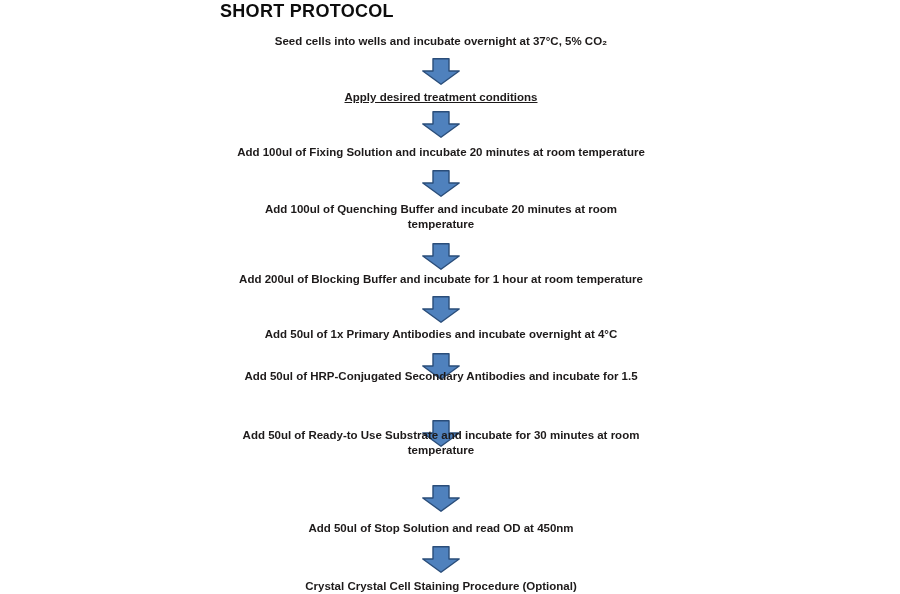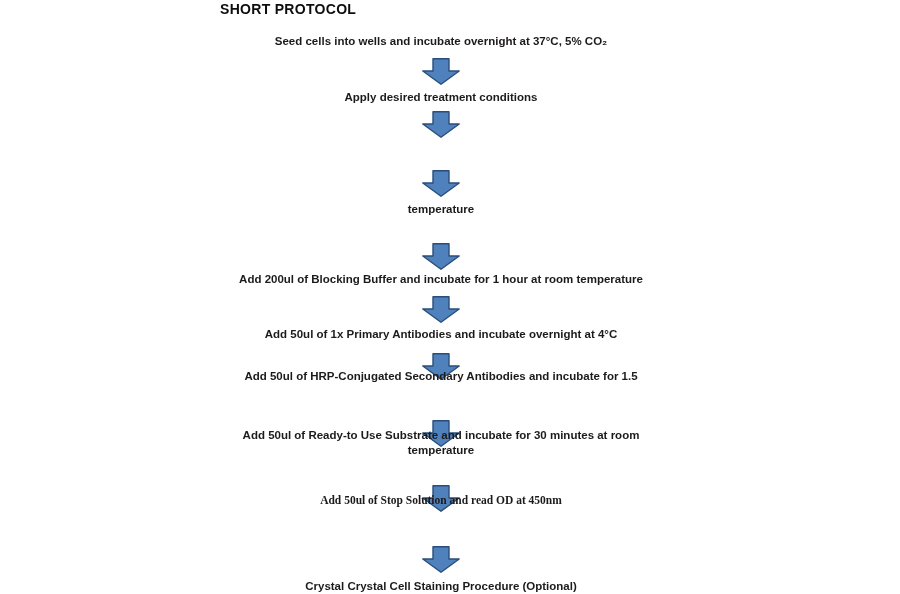--- a/index.html
+++ b/index.html
@@ -16,21 +16,21 @@
   .canvas {
     position: relative;
     width: 900px;
     height: 594px;
     background: #ffffff;
   }
   .title {
     position: absolute;
     left: 220px;
     top: 1px;
-    font-size: 14px;
+    font-size: 18px;
     font-weight: bold;
     color: #0d0d0d;
     letter-spacing: 0.3px;
     white-space: nowrap;
   }
   .flow {
     position: absolute;
     left: 141px;
     top: 0;
     width: 600px;
@@ -59,35 +59,35 @@
     display: block;
   }
   .arrow polygon {
     stroke: #2a4d79;
     stroke-width: 1.4;
     stroke-linejoin: round;
   }
   
   .s0 { top: 34px; }
   .a0 { top: 58px; }
-  .s1 { top: 90px; }
+  .s1 { top: 90px; text-decoration: underline; }
   .a1 { top: 111px; }
   .s2 { top: 145px; }
   .a2 { top: 170px; }
   .s3 { top: 202px; }
   .a3 { top: 243px; }
   .s4 { top: 272px; }
   .a4 { top: 296px; }
   .s5 { top: 327px; }
   .a5 { top: 353px; }
   .s6 { top: 369px; }
   .a6 { top: 420px; }
   .s7 { top: 428px; }
   .a7 { top: 485px; }
-  .s8 { top: 493px; font-family: Liberation Serif, serif; }
+  .s8 { top: 521px; }
   .a8 { top: 546px; }
   .s9 { top: 579px; }
 </style>
 </head>
 <body>
 
 <div class="canvas">
 
   <div class="title">SHORT PROTOCOL</div>
 
@@ -106,28 +106,32 @@
     <div class="step s1">
       <span class="line">Apply desired treatment conditions</span>
     </div>
 
     <div class="arrow a1">
       <svg width="38" height="27" viewBox="0 0 38 27">
         <polygon points="11,0.8 27,0.8 27,13 37.2,13 19,26.2 0.8,13 11,13" fill="#4f81bd"></polygon>
       </svg>
     </div>
 
+    <div class="step s2">
+      <span class="line">Add 100ul of Fixing Solution and incubate 20 minutes at room temperature</span>
+    </div>
 
     <div class="arrow a2">
       <svg width="38" height="27" viewBox="0 0 38 27">
         <polygon points="11,0.8 27,0.8 27,13 37.2,13 19,26.2 0.8,13 11,13" fill="#4f81bd"></polygon>
       </svg>
     </div>
 
     <div class="step s3">
+      <span class="line">Add 100ul of Quenching Buffer and incubate 20 minutes at room</span>
       <span class="line">temperature</span>
     </div>
 
     <div class="arrow a3">
       <svg width="38" height="27" viewBox="0 0 38 27">
         <polygon points="11,0.8 27,0.8 27,13 37.2,13 19,26.2 0.8,13 11,13" fill="#4f81bd"></polygon>
       </svg>
     </div>
 
     <div class="step s4">

